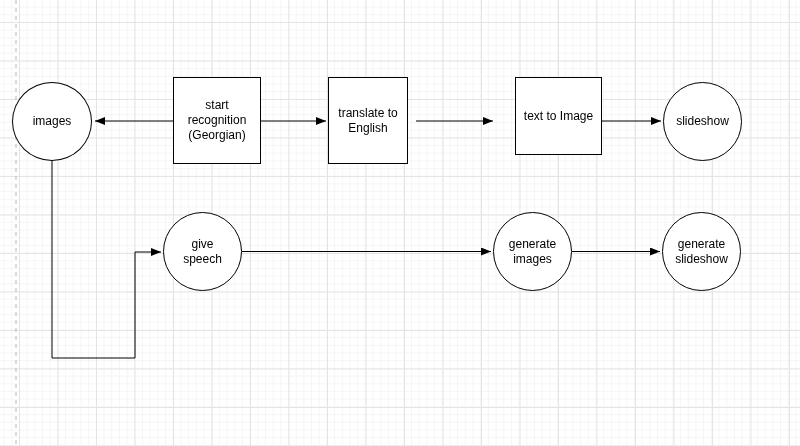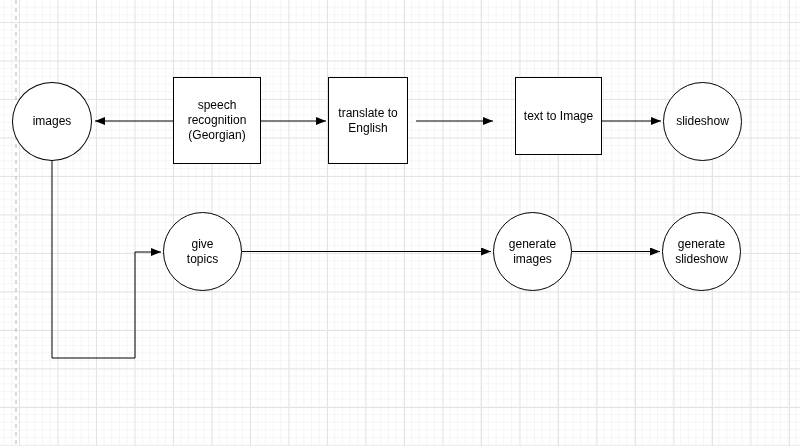--- a/index.html
+++ b/index.html
@@ -95,41 +95,41 @@
     <g>
       <path d="M572,251.5 L660,251.5" fill="none" stroke="#000000" stroke-width="1" marker-end="url(#arrowhead)"></path>
     </g>
   </svg>
 
   <div id="node-start" class="node ellipse">
     <span>images</span>
   </div>
 
   <div id="node-speech" class="node">
-    <span>speech
+    <span>start
 recognition
 (Georgian)</span>
   </div>
 
   <div id="node-translate" class="node">
     <span>translate to
 English</span>
   </div>
 
   <div id="node-text-to-image" class="node">
     <span>text to Image</span>
   </div>
 
   <div id="node-slideshow" class="node ellipse">
     <span>slideshow</span>
   </div>
 
   <div id="node-give-topics" class="node ellipse">
     <span>give
-topics</span>
+speech</span>
   </div>
 
   <div id="node-gen-images" class="node ellipse">
     <span>generate
 images</span>
   </div>
 
   <div id="node-gen-slideshow" class="node ellipse">
     <span>generate
 slideshow</span>

